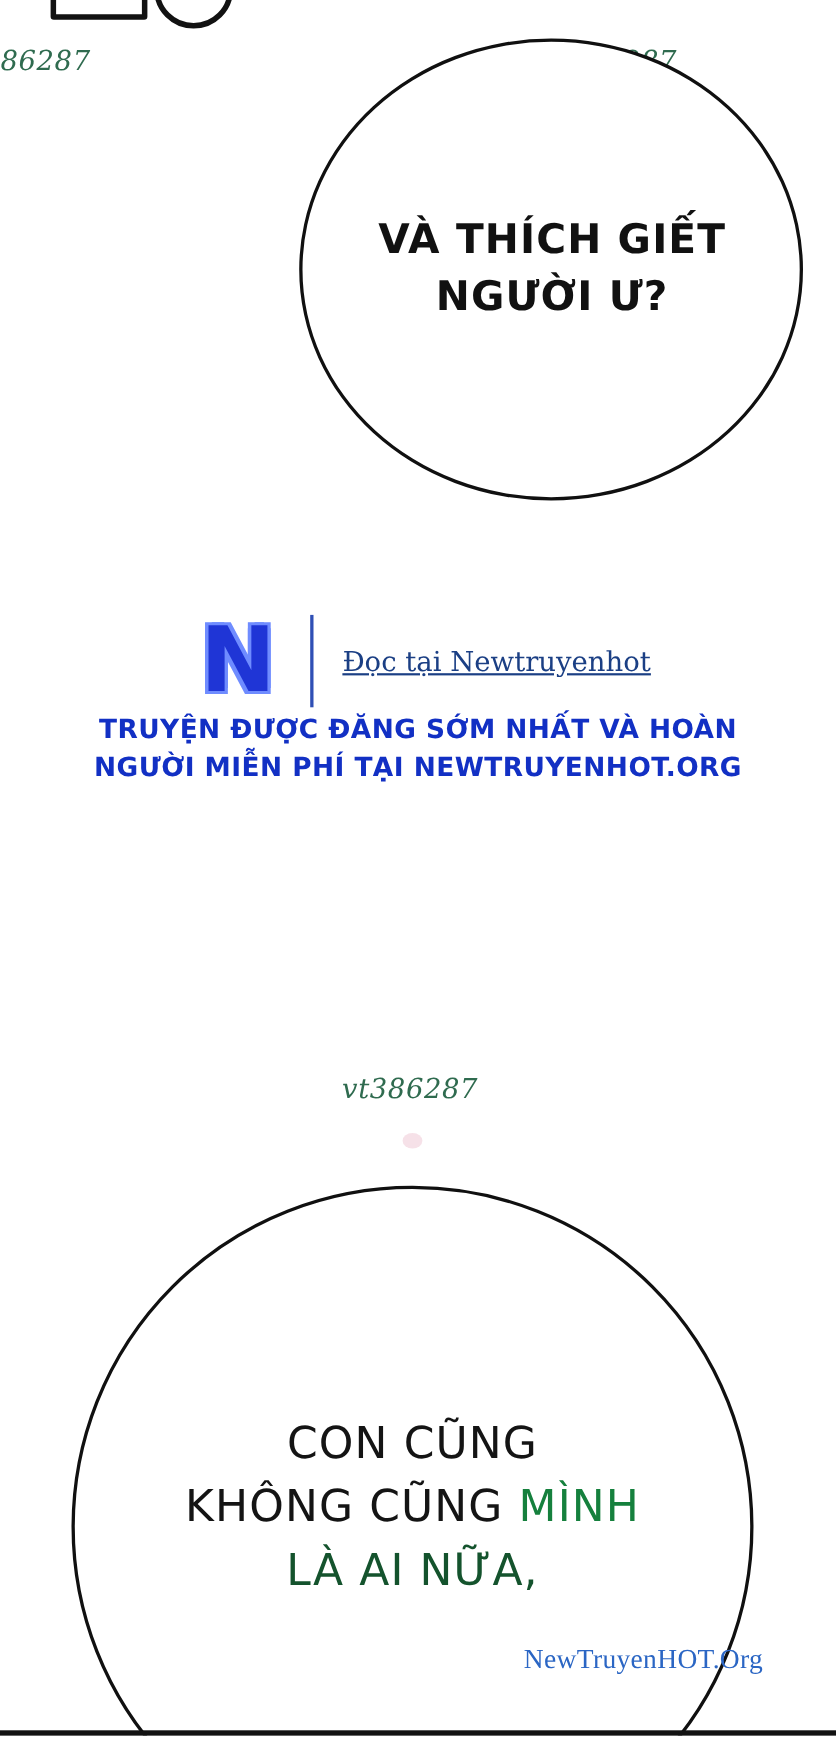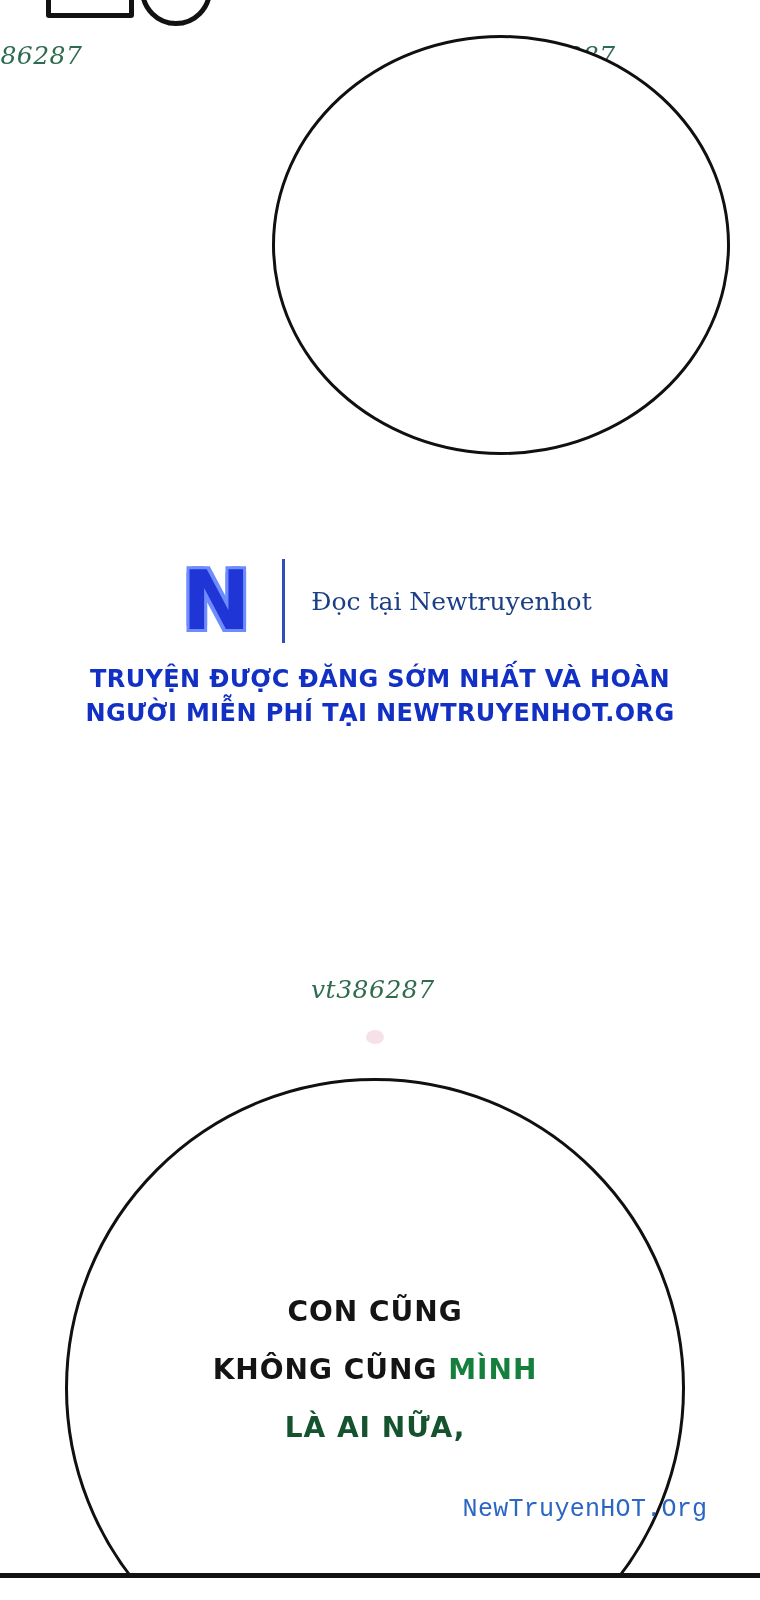--- a/index.html
+++ b/index.html
@@ -105,22 +105,22 @@
     background: #ffffff;
     box-sizing: border-box;
   }
   .bubble2-text {
     position: absolute;
     left: 95px;
     top: 1283px;
     width: 560px;
     text-align: center;
     font-family: "DejaVu Sans", sans-serif;
-    font-weight: bold;
-    font-size: 28px;
+    font-weight: normal;
+    font-size: 40px;
     line-height: 58px;
     color: #141414;
     letter-spacing: 1px;
   }
   .bubble2-text .purple {
     color: #15803d;
   }
   .bubble2-text .line3 {
     color: #14532d;
   }
@@ -177,23 +177,23 @@
     height: 84px;
     background: #2f4fb5;
     margin: 0 26px 0 18px;
   }
   .promo-text {
     font-family: "DejaVu Serif", serif;
     font-size: 25px;
     line-height: 33px;
     color: #1b3f84;
     text-align: center;
+    text-decoration: underline;
   }
   .promo-banner {
-    margin-top: 16px;
     text-align: center;
     font-family: "DejaVu Sans", sans-serif;
     font-weight: bold;
     font-size: 24px;
     line-height: 34px;
     color: #1230c4;
     letter-spacing: 0.4px;
   }
 
   
@@ -206,21 +206,21 @@
   }
   .credit-line1 {
     font-family: "DejaVu Sans", sans-serif;
     font-weight: bold;
     font-size: 19px;
     color: #5e5e5e;
     letter-spacing: 0.5px;
   }
   .credit-line2 {
     margin-top: 6px;
-    font-family: Liberation Mono, monospace;
+    font-family: Liberation Serif, serif;
     font-size: 25px;
     color: #2b66c4;
     letter-spacing: 0.3px;
   }
 
   
   .bottom-bar {
     position: absolute;
     left: 0;
     top: 1573px;
@@ -242,20 +242,24 @@
 
 <div class="page">
 
   <div class="top-shape-rect"></div>
   <div class="top-shape-circle"></div>
 
   <div class="wm wm-left">386287</div>
   <div class="wm wm-right">vt386287</div>
 
   <div class="bubble1"></div>
+  <div class="bubble1-text">
+    <div>VÀ THÍCH GIẾT</div>
+    <div>NGƯỜI Ư?</div>
+  </div>
 
   <div class="promo">
     <div class="promo-row">
       <div class="logo-n">
         <span class="glyph">N</span>
       </div>
       <div class="logo-divider"></div>
       <div class="promo-text">
         <div>Đọc tại Newtruyenhot</div>
       </div>

